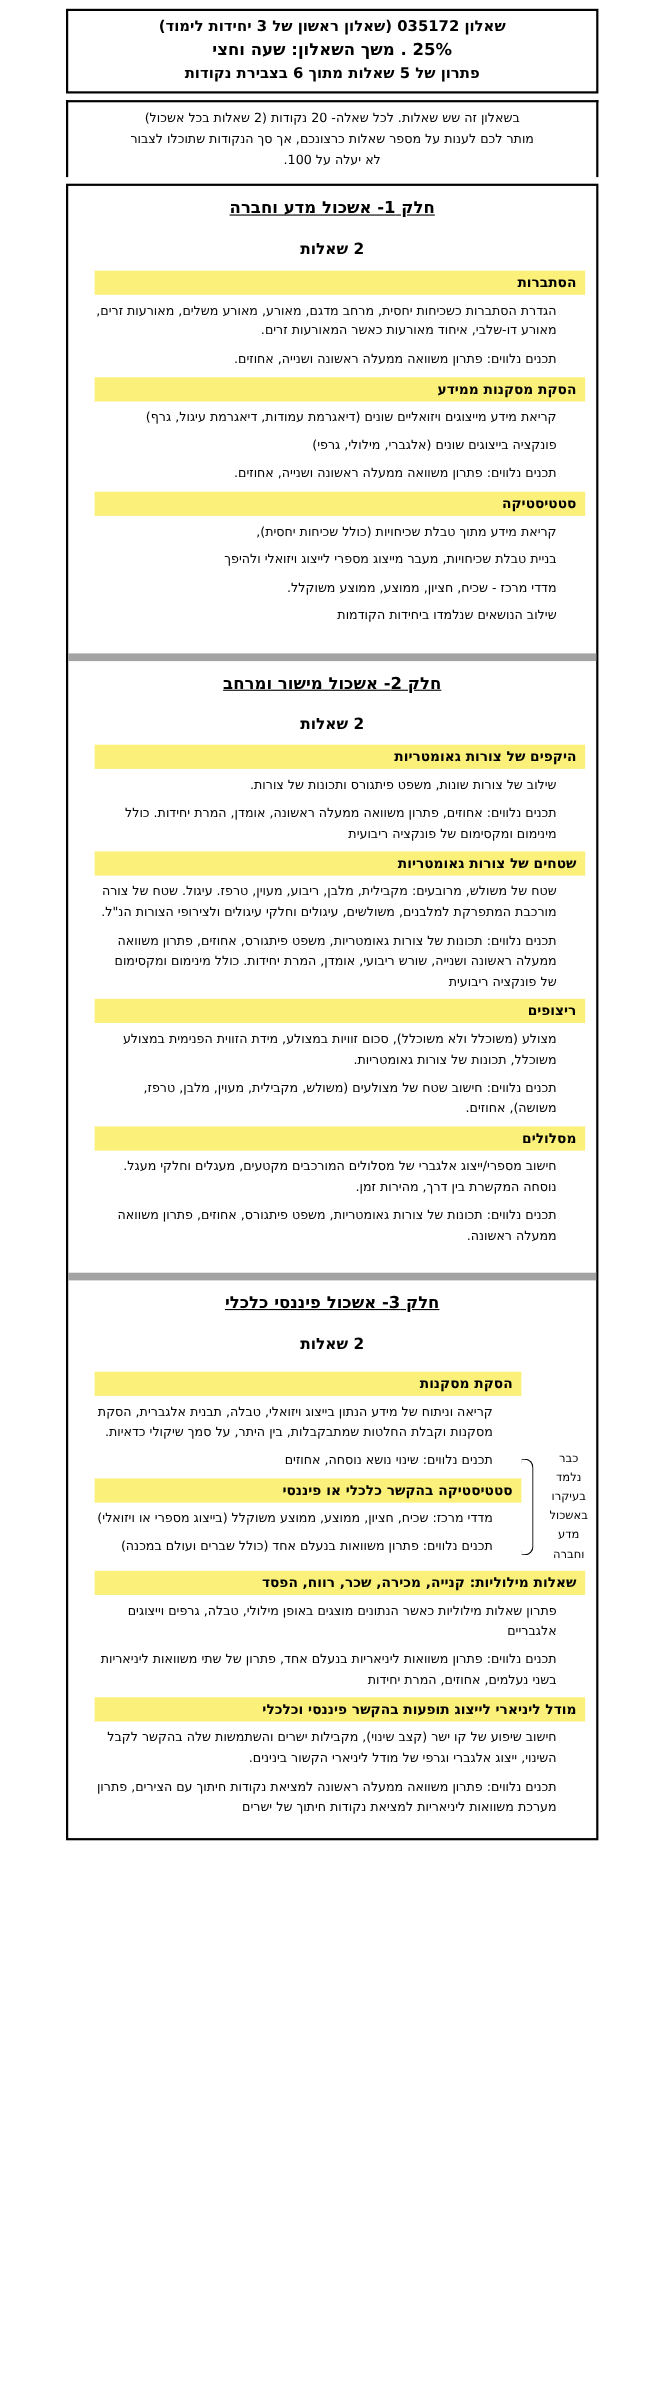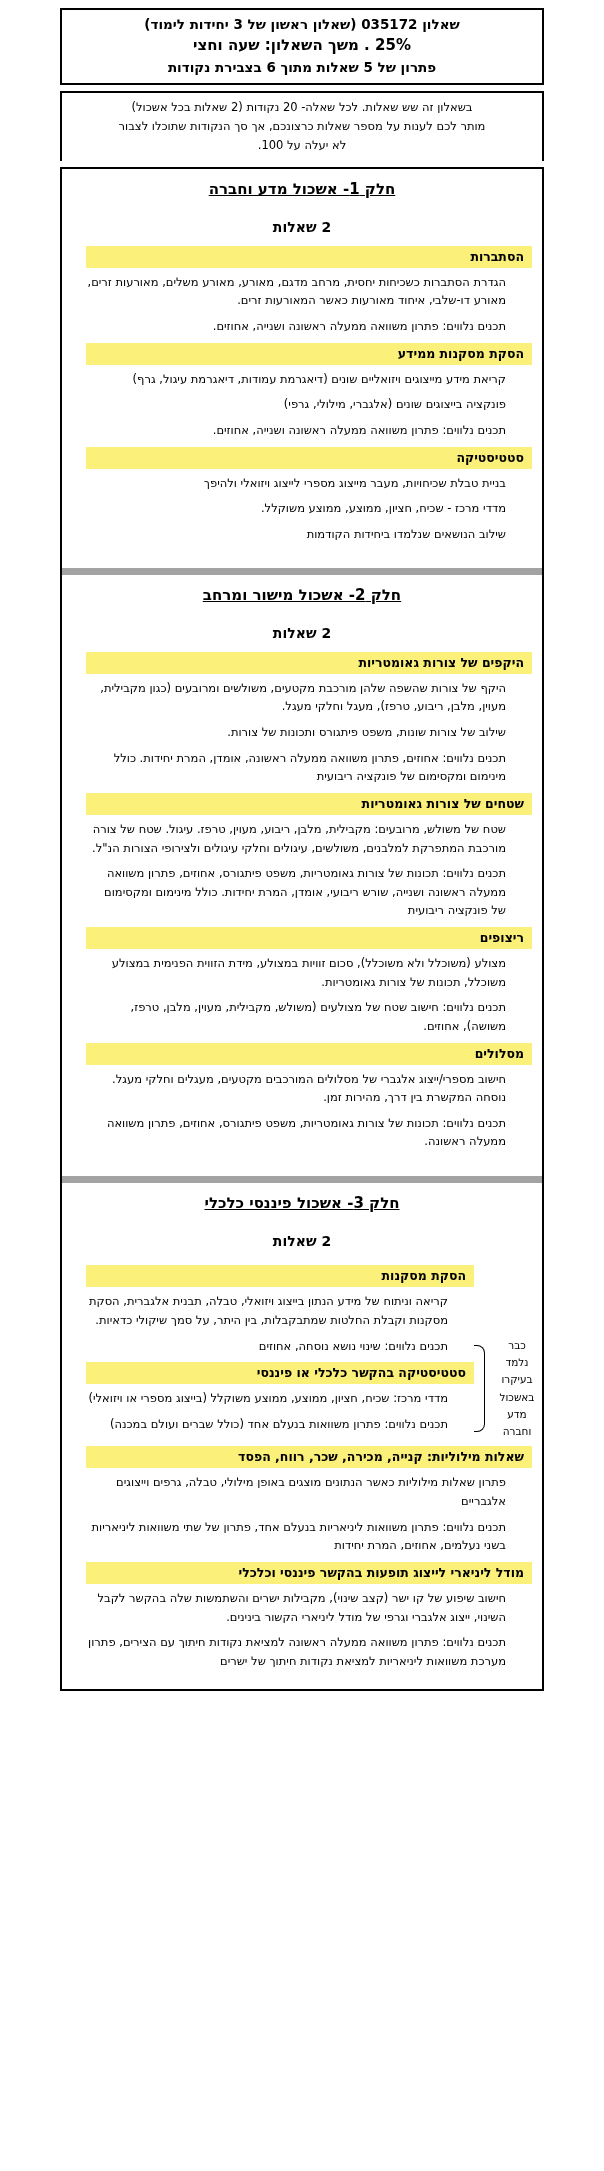--- a/index.html
+++ b/index.html
@@ -63,41 +63,41 @@
         <div class="topic-body">
           <p>קריאת מידע מייצוגים ויזואליים שונים (דיאגרמת עמודות, דיאגרמת עיגול, גרף)</p>
           <p>פונקציה בייצוגים שונים (אלגברי, מילולי, גרפי)</p>
           <p>תכנים נלווים: פתרון משוואה ממעלה ראשונה ושנייה, אחוזים.</p>
         </div>
       </div>
 
       <div class="topic">
         <div class="topic-head">סטטיסטיקה</div>
         <div class="topic-body">
+          <p>קריאת מידע מתוך טבלת שכיחויות (כולל שכיחות יחסית),</p>
           <p>בניית טבלת שכיחויות, מעבר מייצוג מספרי לייצוג ויזואלי ולהיפך</p>
           <p>מדדי מרכז - שכיח, חציון, ממוצע, ממוצע משוקלל.</p>
         </div>
       </div>
 
       <div class="topic">
         <div class="topic-body">
           <p>שילוב הנושאים שנלמדו ביחידות הקודמות</p>
         </div>
       </div>
       <div class="spacer"></div>
     </div>
 
     <div class="part">
       <div class="part-title">חלק 2- אשכול מישור ומרחב</div>
       <div class="part-sub">2 שאלות</div>
 
       <div class="topic">
         <div class="topic-head">היקפים של צורות גאומטריות</div>
         <div class="topic-body">
-          <p>היקף של צורות שהשפה שלהן מורכבת מקטעים, משולשים ומרובעים (כגון מקבילית, מעוין, מלבן, ריבוע, טרפז), מעגל וחלקי מעגל.</p>
           <p>שילוב של צורות שונות, משפט פיתגורס ותכונות של צורות.</p>
           <p>תכנים נלווים: אחוזים, פתרון משוואה ממעלה ראשונה, אומדן, המרת יחידות. כולל מינימום ומקסימום של פונקציה ריבועית</p>
         </div>
       </div>
 
       <div class="topic">
         <div class="topic-head">שטחים של צורות גאומטריות</div>
         <div class="topic-body">
           <p>שטח של משולש, מרובעים: מקבילית, מלבן, ריבוע, מעוין, טרפז. עיגול. שטח של צורה מורכבת המתפרקת למלבנים, משולשים, עיגולים וחלקי עיגולים ולצירופי הצורות הנ"ל.</p>
           <p>תכנים נלווים: תכונות של צורות גאומטריות, משפט פיתגורס, אחוזים, פתרון משוואה ממעלה ראשונה ושנייה, שורש ריבועי, אומדן, המרת יחידות. כולל מינימום ומקסימום של פונקציה ריבועית</p>

